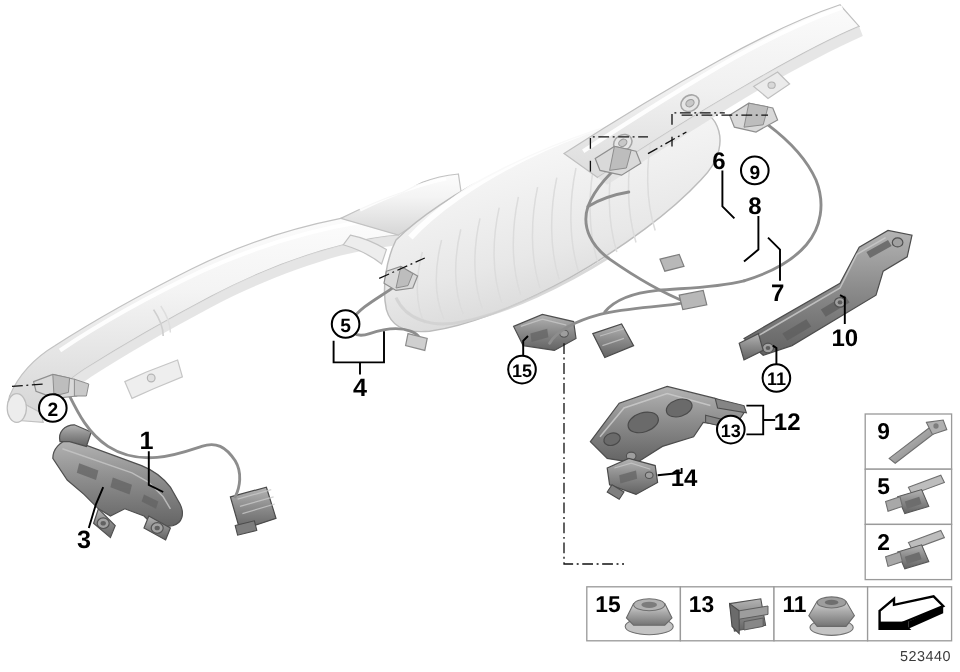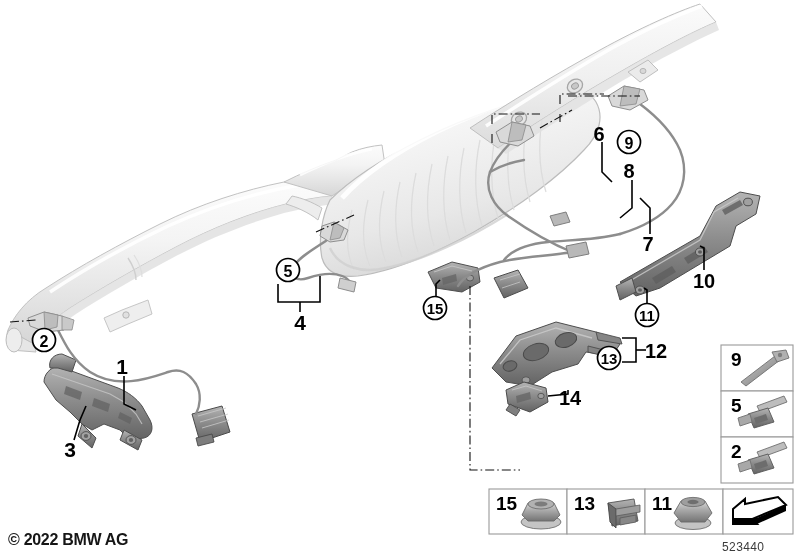--- a/index.html
+++ b/index.html
@@ -32,21 +32,21 @@
     top: 531px;
     font-size: 16px;
     font-weight: bold;
     letter-spacing: -0.3px;
     color: #161616;
     font-family: "Liberation Sans", sans-serif;
     white-space: nowrap;
   }
   .partnumber {
     position: absolute;
-    left: 722px;
+    left: 750px;
     top: 540px;
     font-size: 12px;
     color: #3b3b3b;
     letter-spacing: 0.4px;
     font-family: "Liberation Sans", sans-serif;
     white-space: nowrap;
   }
   .callout-text {
     font-family: "Liberation Sans", sans-serif;
     font-weight: bold;
@@ -473,16 +473,15 @@
     <g>
       <rect x="723" y="489" width="70" height="45" fill="#ffffff" stroke="#9a9a9a" stroke-width="1.1"></rect>
       <g>
         <path d="M 733,509 L 745,499 L 745,504 L 778,497 L 786,505 L 752,519 L 757,524 L 733,524 Z" fill="#ffffff" stroke="#000000" stroke-width="2" stroke-linejoin="miter"></path>
         <path d="M 733,518 L 757,518 L 757,524 L 733,524 Z" fill="#000000"></path>
         <path d="M 757,518 L 786,505 L 786,511 L 757,524 Z" fill="#000000"></path>
       </g>
     </g>
   </svg>
 
-  <div class="copyright">© 2022 BMW AG</div>
   <div class="partnumber">523440</div>
 
 </div>
 
 </body></html>

